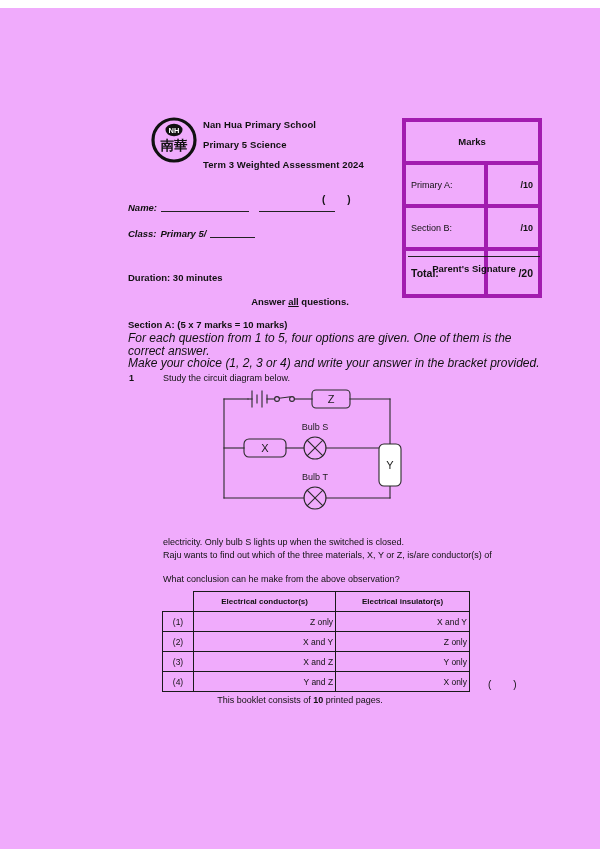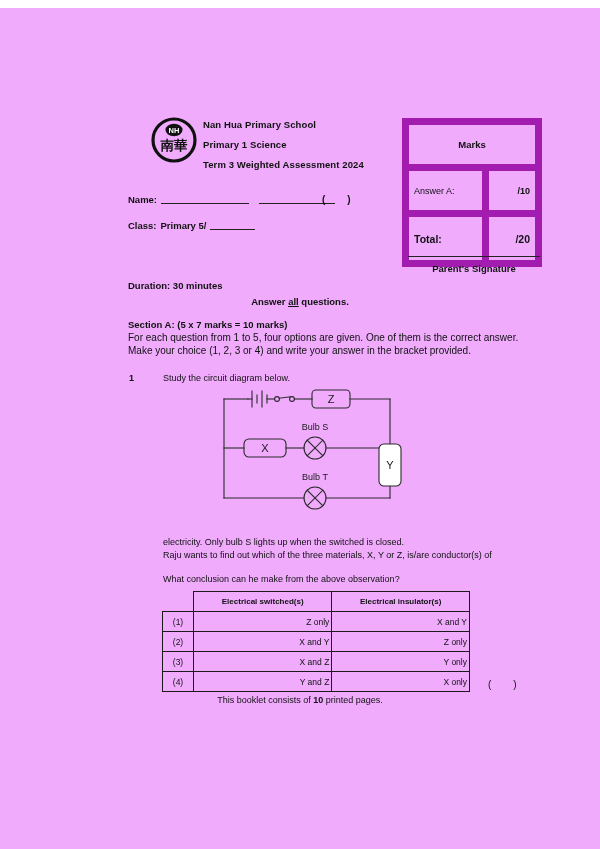--- a/index.html
+++ b/index.html
@@ -59,21 +59,21 @@
   
   .marks-table {
     position: absolute;
     left: 402px;
     top: 110px;
     width: 140px;
     border-collapse: collapse;
     font-size: 9px;
   }
   .marks-table td {
-    border: 7px solid #a21caf;
+    border: 4px solid #a21caf;
     padding: 12px 5px;
     height: 15px;
   }
   .marks-title {
     text-align: center;
     font-weight: bold;
     font-size: 9.5px;
   }
   .marks-label { width: 60%; font-weight: normal; }
   .marks-value { text-align: right; font-weight: bold; }
@@ -86,21 +86,22 @@
     left: 128px;
     top: 186px;
     width: 250px;
     font-size: 9.5px;
     font-weight: bold;
   }
   .field-row {
     height: 26px;
     white-space: nowrap;
     display: flex;
-    align-items: flex-start;
+    align-items: center;
+    font-style: italic;
   }
   .field-label { margin-right: 4px; }
   .rule {
     display: inline-block;
     border-bottom: 1px solid #222;
     height: 9px;
   }
   .rule-name1 { width: 88px; }
   .rule-name2 { width: 76px; margin-left: 10px; }
   .rule-class { width: 45px; }
@@ -112,21 +113,20 @@
     font-size: 10px;
     font-weight: bold;
     letter-spacing: 22px;
   }
   .duration {
     position: absolute;
     left: 128px;
     top: 264px;
     font-size: 9.5px;
     font-weight: bold;
-    margin-top: 8px;
   }
 
   
   .parent-sig {
     position: absolute;
     left: 404px;
     top: 248px;
     width: 140px;
     text-align: center;
   }
@@ -158,22 +158,23 @@
     left: 128px;
     top: 311px;
     width: 420px;
   }
   .section-a .sec-head {
     font-size: 9.5px;
     font-weight: bold;
     margin-bottom: 2px;
   }
   .section-a .sec-body {
-    font-size: 10px;
+    font-size: 12px;
     line-height: 12.5px;
+    font-style: italic;
   }
 
   
   .q-num {
     position: absolute;
     left: 129px;
     top: 365px;
     font-size: 9px;
     font-weight: bold;
   }
@@ -266,32 +267,36 @@
     <div class="logo">
       <svg width="46" height="46" viewBox="0 0 46 46">
         <circle cx="23" cy="23" r="21" fill="none" stroke="#111" stroke-width="3.2"></circle>
         <ellipse cx="23" cy="13" rx="8.5" ry="6.2" fill="#111"></ellipse>
         <text x="23" y="16" font-family="Liberation Sans, sans-serif" font-size="7.5" font-weight="bold" fill="#fff" text-anchor="middle">NH</text>
         <text x="23" y="33" font-family="DejaVu Sans, sans-serif" font-size="13.5" font-weight="bold" fill="#111" text-anchor="middle">南華</text>
       </svg>
     </div>
     <div class="school-lines">
       <div>Nan Hua Primary School</div>
-      <div>Primary 1 Science</div>
+      <div>Primary 5 Science</div>
       <div>Term 3 Weighted Assessment 2024</div>
     </div>
   </div>
 
   <table class="marks-table">
     <tbody>
       <tr>
         <td class="marks-title" colspan="2">Marks</td>
       </tr>
       <tr>
-        <td class="marks-label">Answer A:</td>
+        <td class="marks-label">Primary A:</td>
+        <td class="marks-value">/10</td>
+      </tr>
+      <tr>
+        <td class="marks-label">Section B:</td>
         <td class="marks-value">/10</td>
       </tr>
       <tr class="marks-total">
         <td class="marks-label">Total:</td>
         <td class="marks-value">/20</td>
       </tr>
     </tbody>
   </table>
 
   <div class="fields">
@@ -381,21 +386,21 @@
   <div class="q-body">
     <div>electricity. Only bulb S lights up when the switched is closed.</div>
     <div>Raju wants to find out which of the three materials, X, Y or Z, is/are conductor(s) of</div>
     <div class="para2">What conclusion can he make from the above observation?</div>
   </div>
 
   <table class="options-table">
     <thead>
       <tr>
         <th class="opt-corner"></th>
-        <th>Electrical switched(s)</th>
+        <th>Electrical conductor(s)</th>
         <th>Electrical insulator(s)</th>
       </tr>
     </thead>
     <tbody>
       <tr>
         <td class="opt-num">(1)</td>
         <td class="opt-cell">Z only</td>
         <td class="opt-cell">X and Y</td>
       </tr>
       <tr>

